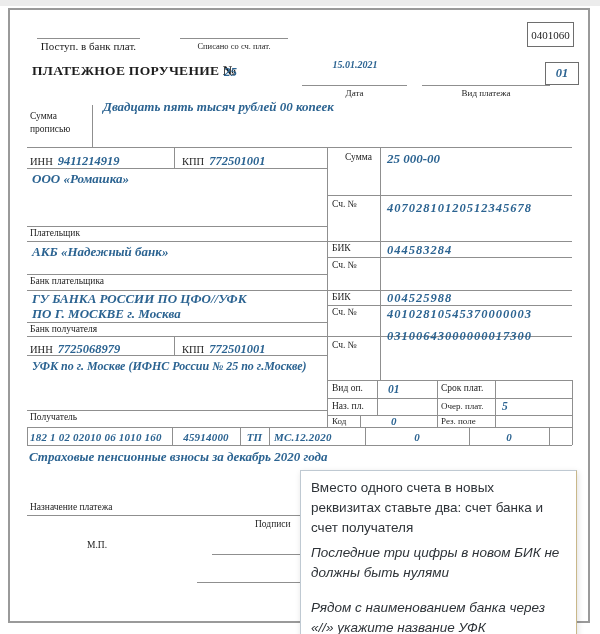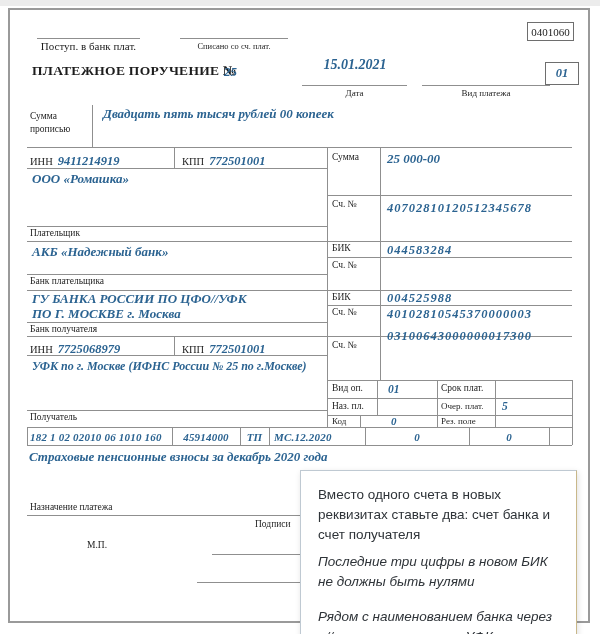--- a/index.html
+++ b/index.html
@@ -21,53 +21,53 @@
   .kbk { font-size:11px; letter-spacing:.2px; }
   .fl { font-size:10.5px; color:var(--ink); }
   .fv { color:var(--blue); font-style:italic; font-weight:700; font-size:12.5px; padding-left:5px; }
   .row { position:absolute; white-space:nowrap; }
   .box { position:absolute; border:1px solid #6e6e6e; display:flex; align-items:center;
          justify-content:center; box-sizing:border-box; }
   .tooltip { position:absolute; left:290px; top:460px; width:277px; box-sizing:border-box;
              background:#fff; border:1px solid #bfc9d2; border-right-color:#c9b88a;
              box-shadow:1px 2px 6px rgba(0,0,0,.13); padding:7px 10px 9px 10px; z-index:9;
              font-family:"Liberation Sans", sans-serif; font-size:13.5px; line-height:20px; color:#2e3338; }
-  .tooltip p { margin:7px; }
+  .tooltip p { margin:0; }
   .tooltip p + p { margin-top:5px;font-style:italic; }
   .tooltip p.gap { margin-top:15px; }
 </style>
 </head>
 <body>
 
 <div class="strip"></div>
 
 <div class="page">
 
-  <div class="box" style="left:517px;top:12px;width:47px;height:19px;font-size:11px">
+  <div class="box" style="left:517px;top:12px;width:47px;height:25px;font-size:11px">
     <span>0401060</span>
   </div>
   <i class="hl" style="left:27px;top:28px;width:103px"></i>
   <div class="lab2 ctr" style="left:27px;top:31px;width:103px;font-size:11px">Поступ. в банк плат.</div>
   <i class="hl" style="left:170px;top:28px;width:108px"></i>
   <div class="lab2 ctr" style="left:170px;top:31px;width:108px;font-size:8.5px">Списано со сч. плат.</div>
 
   <div class="lab" style="left:22px;top:55px;font-size:13.5px;font-weight:700;letter-spacing:.3px">ПЛАТЕЖНОЕ ПОРУЧЕНИЕ №</div>
   <div class="v" style="left:214px;top:55px">25</div>
-  <div class="v ctr" style="left:295px;top:48px;width:100px;font-size:14px">15.01.2021</div>
+  <div class="v ctr" style="left:295px;top:48px;width:100px;font-size:10px">15.01.2021</div>
   <i class="hl" style="left:292px;top:75px;width:105px"></i>
   <div class="lab2 ctr" style="left:292px;top:78px;width:105px">Дата</div>
   <i class="hl" style="left:412px;top:75px;width:128px"></i>
   <div class="lab2 ctr" style="left:412px;top:78px;width:128px">Вид платежа</div>
   <div class="box" style="left:535px;top:52px;width:34px;height:23px">
     <span class="fv" style="padding:0;font-size:12.5px">01</span>
   </div>
 
   <div class="lab wrap" style="left:20px;top:100px;width:52px;line-height:13px">Сумма прописью</div>
   <i class="vl" style="left:82px;top:95px;height:42px"></i>
-  <div class="v" style="left:93px;top:97px">Двадцать пять тысяч рублей 00 копеек</div>
+  <div class="v" style="left:93px;top:90px">Двадцать пять тысяч рублей 00 копеек</div>
 
   <i class="hl" style="left:17px;top:137px;width:545px"></i>
   <i class="hl" style="left:17px;top:158px;width:300px"></i>
   <i class="hl" style="left:317px;top:185px;width:245px"></i>
   <i class="hl" style="left:17px;top:216px;width:300px"></i>
   <i class="hl" style="left:17px;top:231px;width:545px"></i>
   <i class="hl" style="left:317px;top:247px;width:245px"></i>
   <i class="hl" style="left:17px;top:264px;width:300px"></i>
   <i class="hl" style="left:17px;top:280px;width:545px"></i>
   <i class="hl" style="left:317px;top:295px;width:245px"></i>
@@ -116,21 +116,21 @@
 
   <div class="row" style="left:20px;top:329px">
     <span class="fl">ИНН</span><span class="fv">7725068979</span>
   </div>
   <div class="row" style="left:172px;top:329px">
     <span class="fl">КПП</span><span class="fv">772501001</span>
   </div>
   <div class="v" style="left:22px;top:349px;font-size:12px">УФК по г. Москве (ИФНС России № 25 по г.Москве)</div>
   <div class="lab" style="left:20px;top:402px">Получатель</div>
 
-  <div class="lab" style="left:322px;top:142px">Сумма</div>
+  <div class="lab" style="left:335px;top:142px">Сумма</div>
   <div class="lab" style="left:322px;top:189px">Сч. №</div>
   <div class="lab" style="left:322px;top:233px">БИК</div>
   <div class="lab" style="left:322px;top:250px">Сч. №</div>
   <div class="lab" style="left:322px;top:282px">БИК</div>
   <div class="lab" style="left:322px;top:297px">Сч. №</div>
   <div class="lab" style="left:322px;top:330px">Сч. №</div>
   <div class="lab" style="left:322px;top:373px">Вид оп.</div>
   <div class="lab" style="left:322px;top:391px">Наз. пл.</div>
   <div class="lab" style="left:322px;top:406px;font-size:9px">Код</div>
   <div class="lab" style="left:431px;top:373px">Срок плат.</div>

